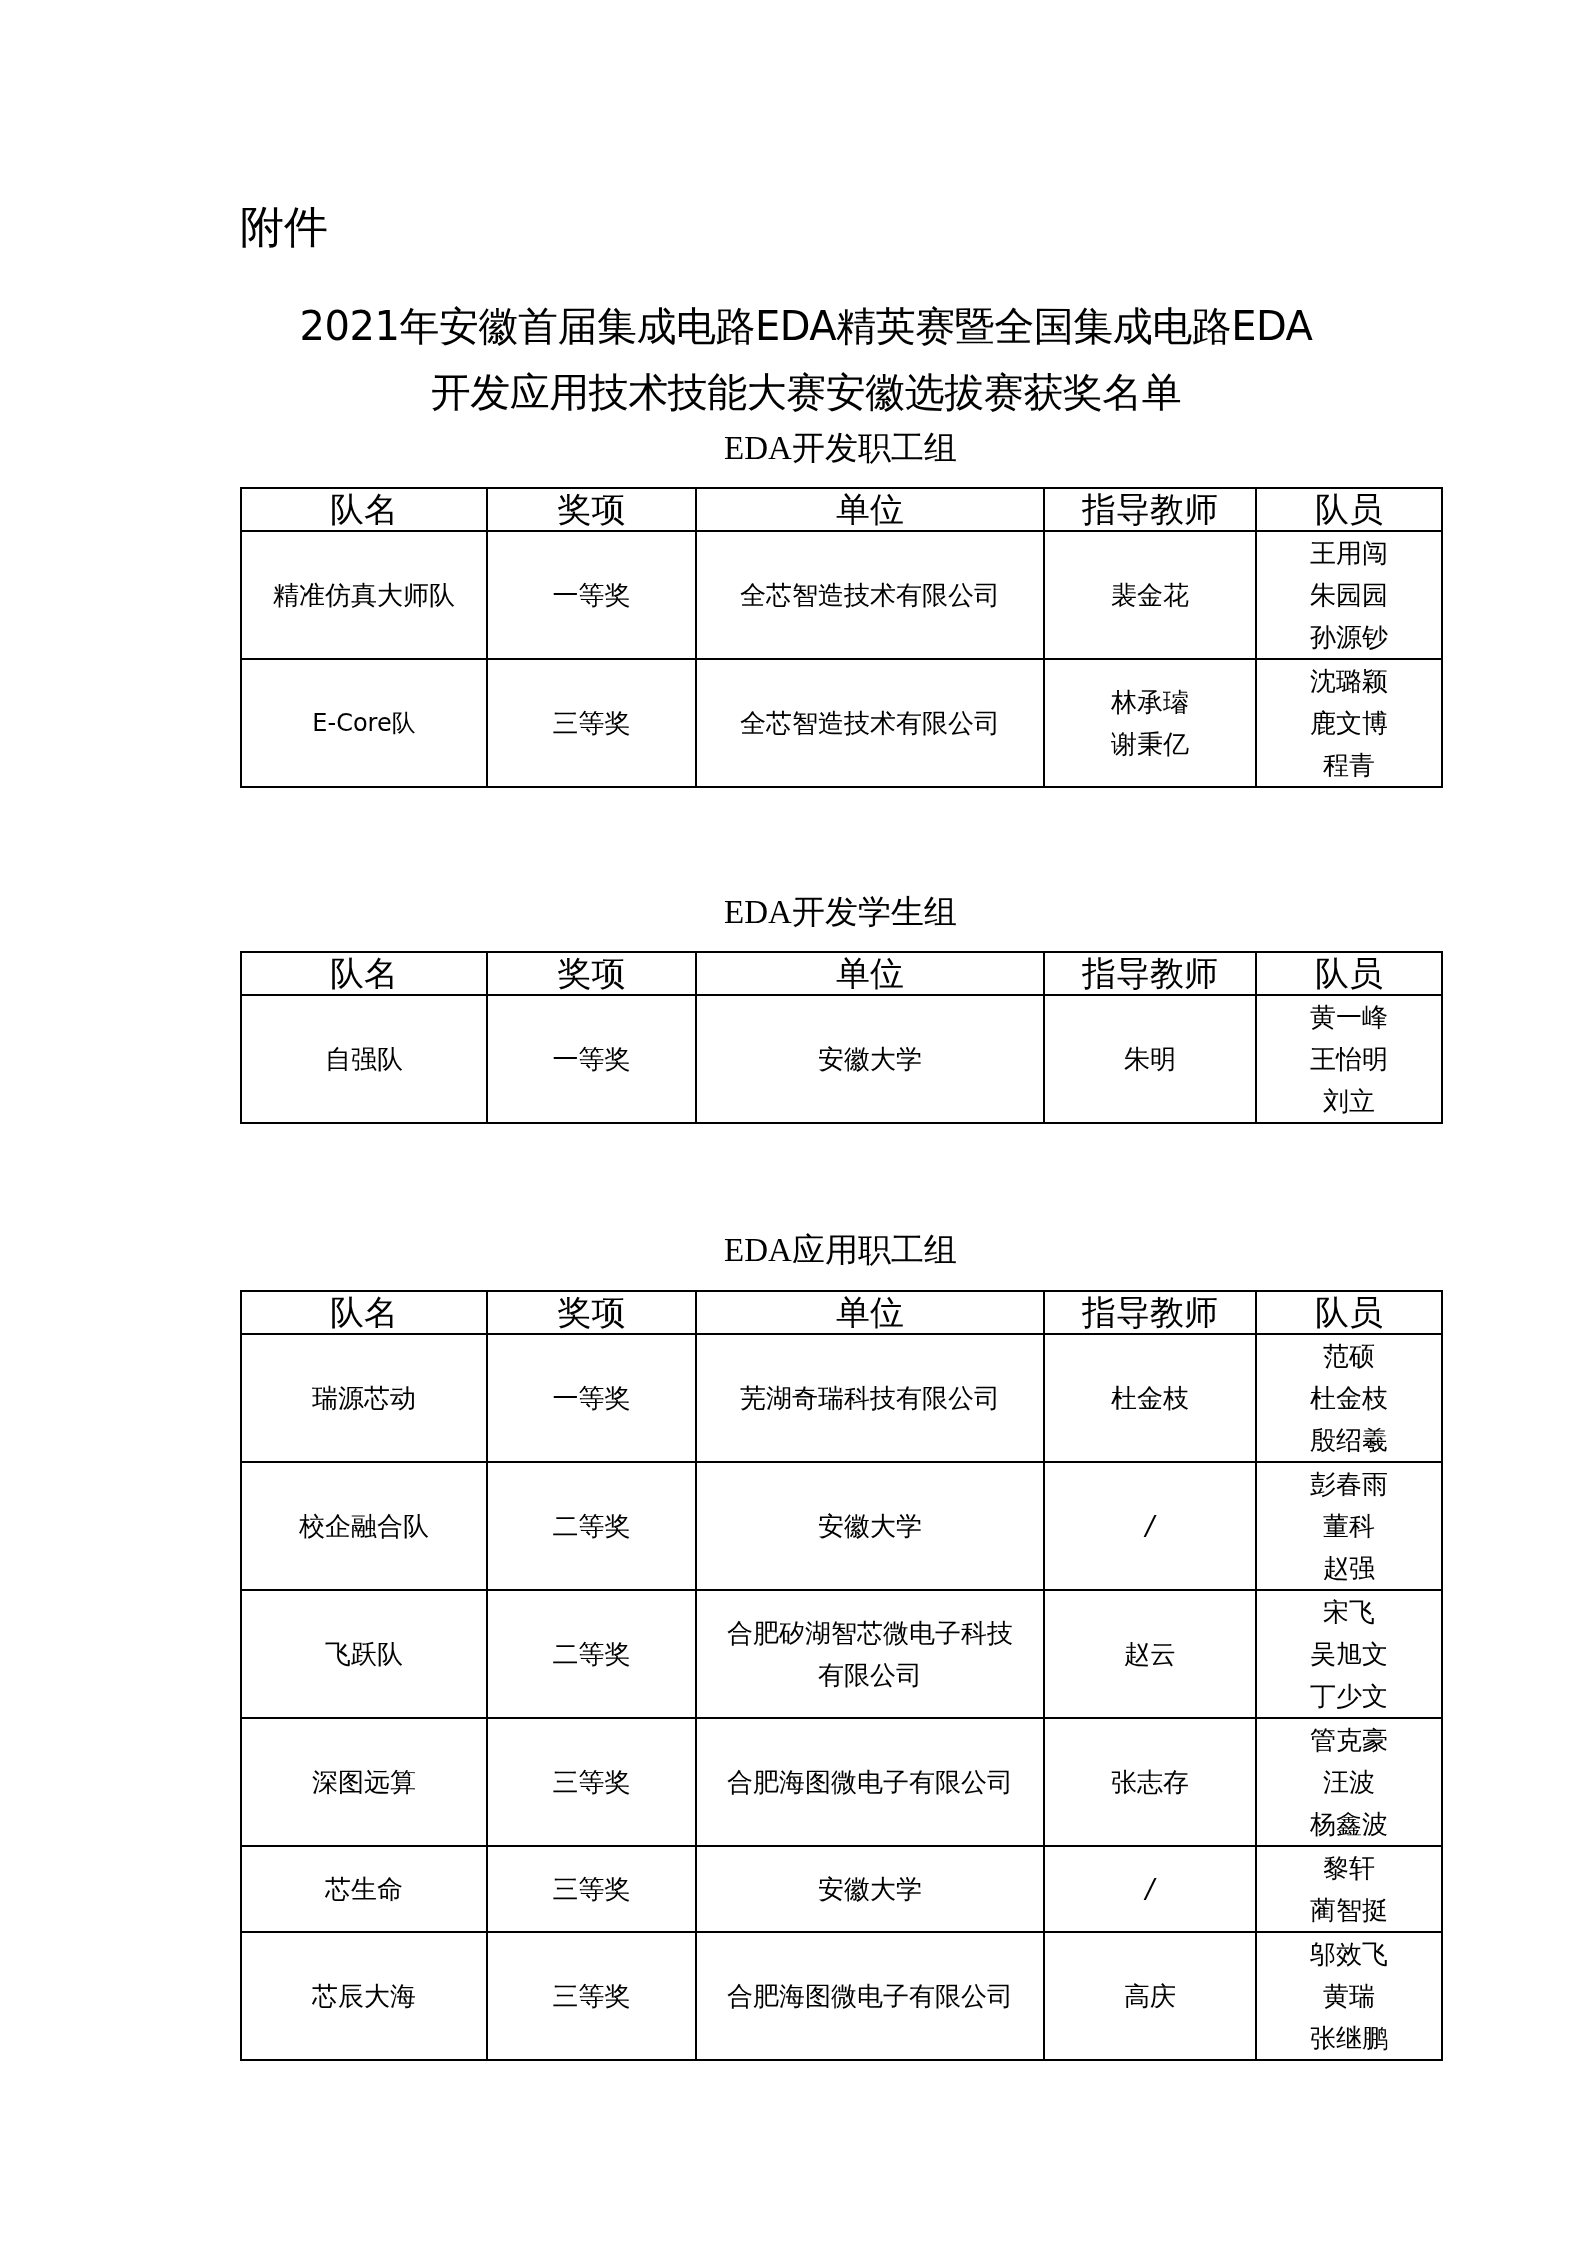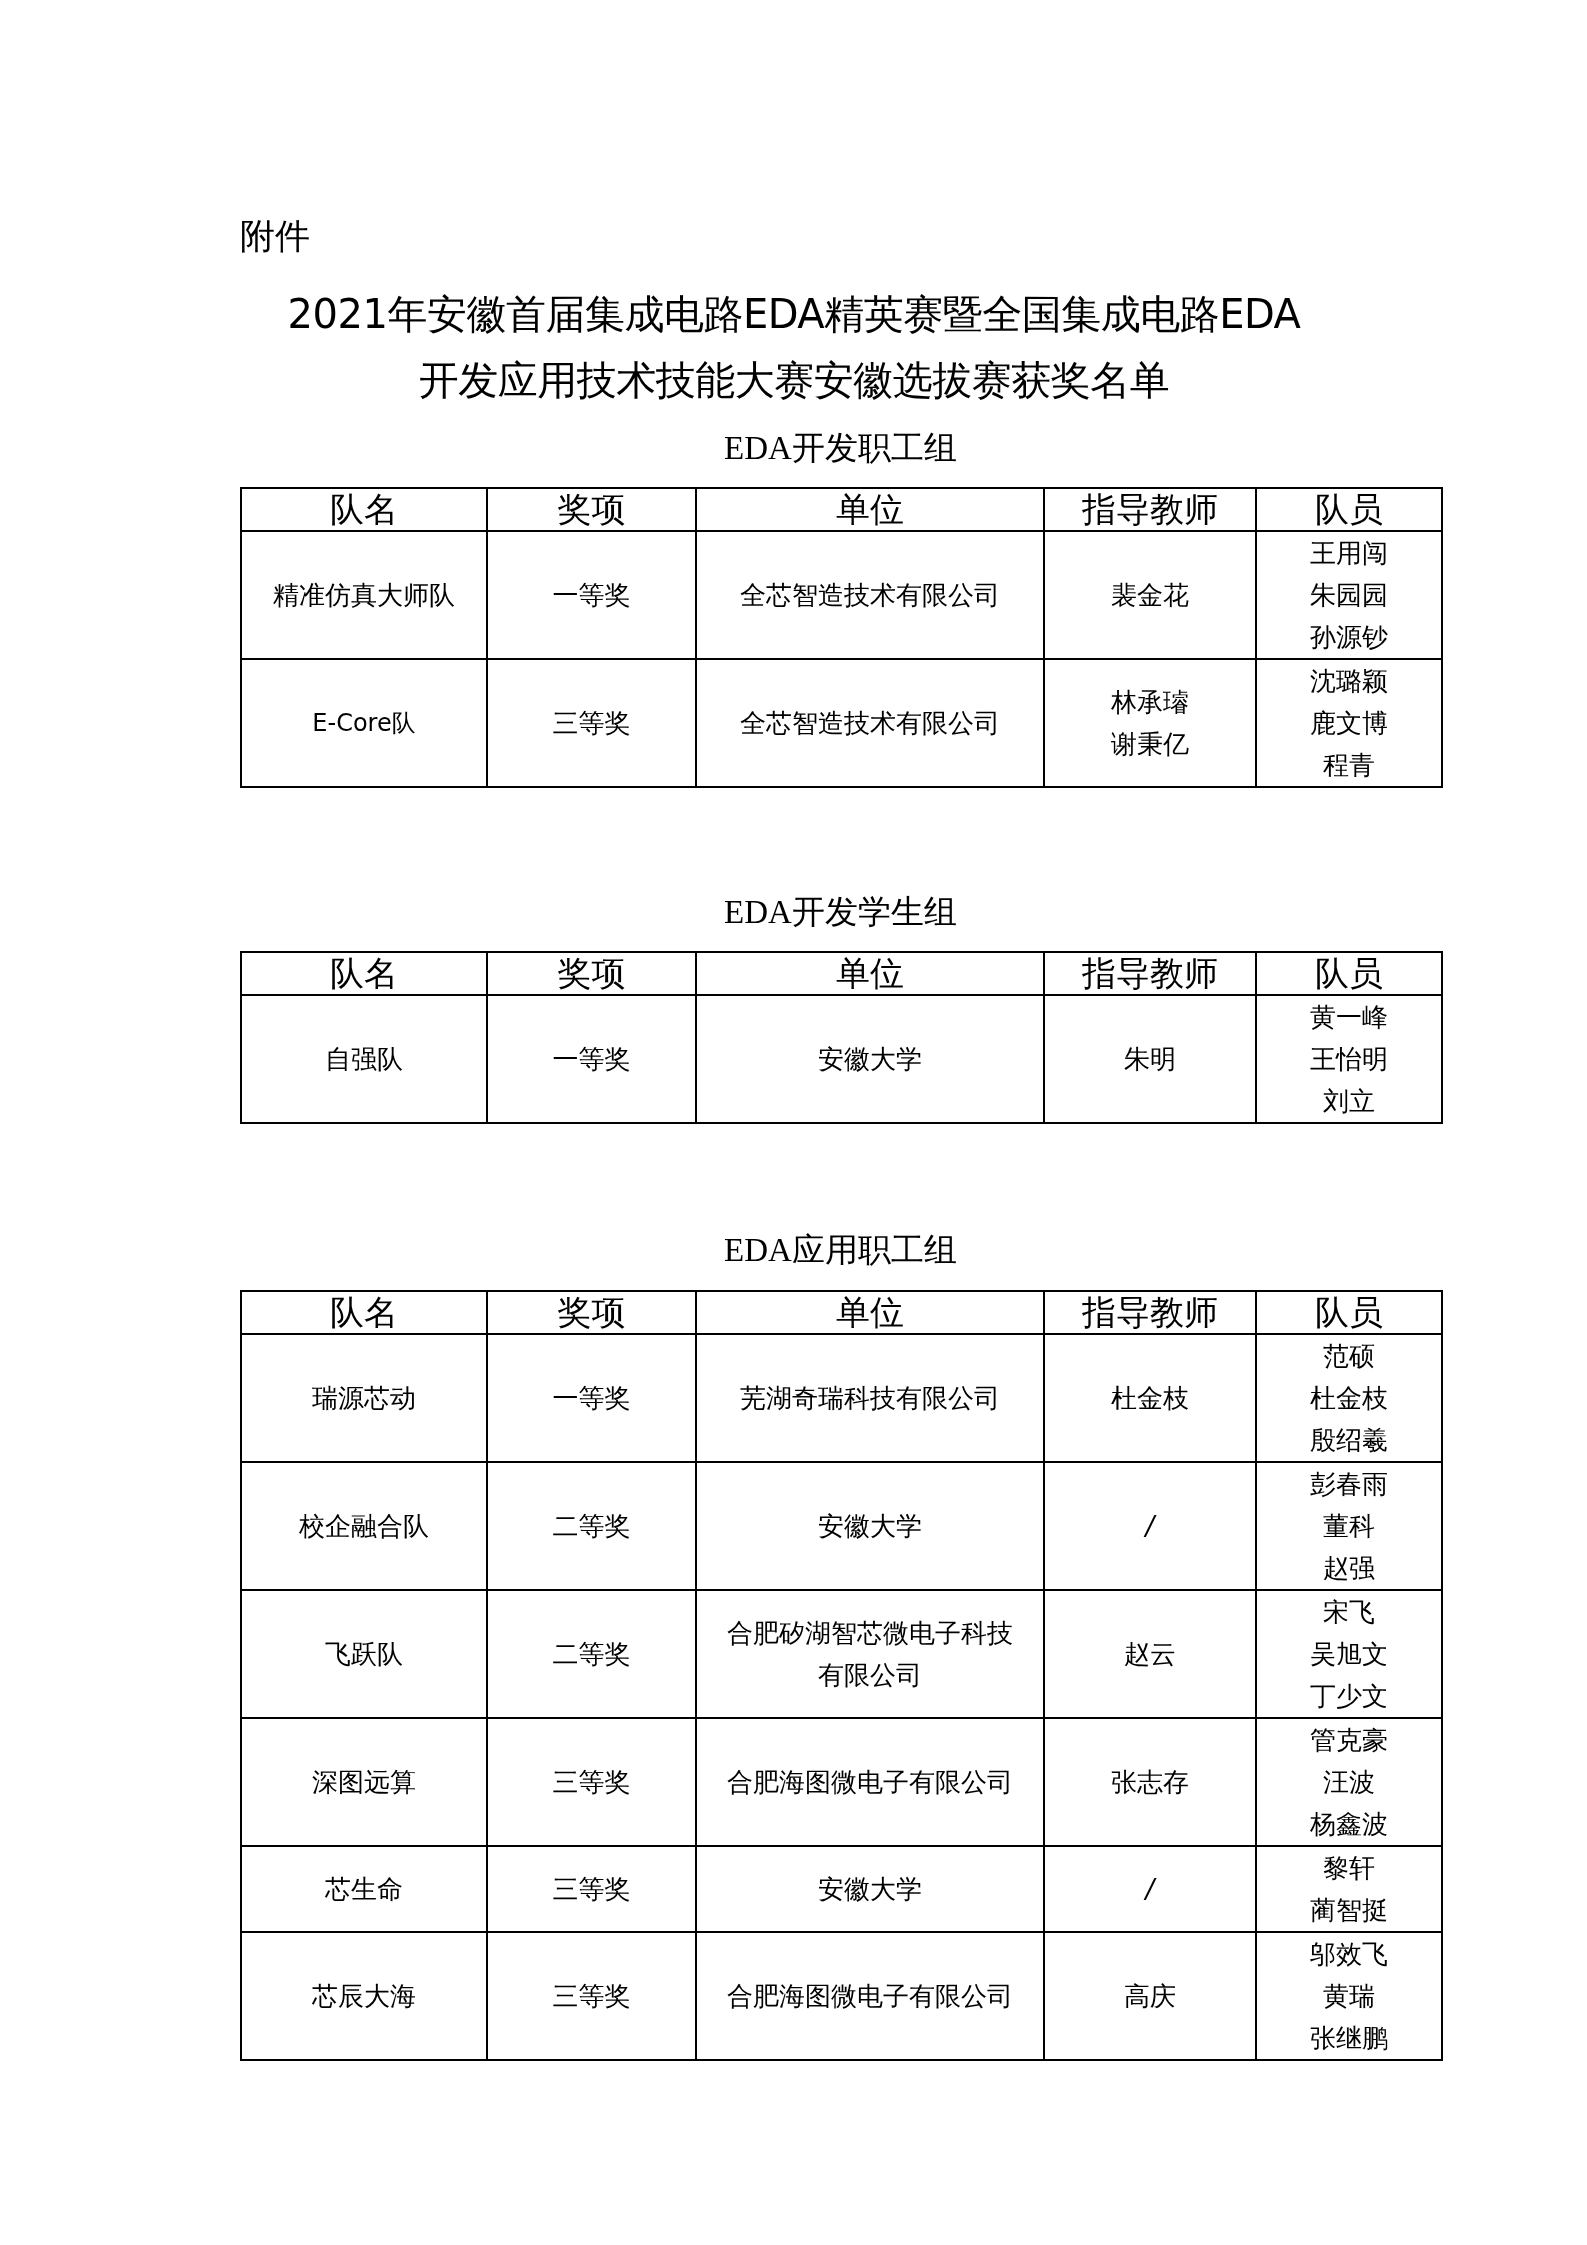--- a/index.html
+++ b/index.html
@@ -1,29 +1,29 @@
 <!DOCTYPE html>
 <html><head>
 <meta charset="utf-8">
 <style>
   html, body { margin: 0; padding: 0; background: #ffffff; }
   body {
     width: 1587px; height: 2245px; position: relative; overflow: hidden;
     color: #000; font-family: "DejaVu Serif", "Liberation Serif", serif;
   }
   .attach-label {
-    position: absolute; left: 240px; top: 216px;
-    font-size: 35px; line-height: 40px;
-    font-family: Liberation Sans, sans-serif; font-weight: 300;
+    position: absolute; left: 240px; top: 208px;
+    font-size: 44px; line-height: 40px;
+    font-family: Liberation Serif, serif; font-weight: 300;
   }
   .main-title {
     position: absolute; left: 160px; width: 1260px; text-align: center;
     font-family: "DejaVu Sans", "Liberation Sans", sans-serif;
     font-size: 40px; line-height: 50px; font-weight: normal; letter-spacing: -0.5px;
-    margin: 4px;
+    margin: 16px;
   }
   .title-1 { top: 285px; }
   .title-2 { top: 351px; }
   .section-title {
     position: absolute; left: 240px; width: 1201px; text-align: center;
     font-size: 33px; line-height: 40px; margin: 0; font-weight: normal;
     font-family: Liberation Serif, serif;
   }
   table.award {
     position: absolute; left: 240px; width: 1201px;

